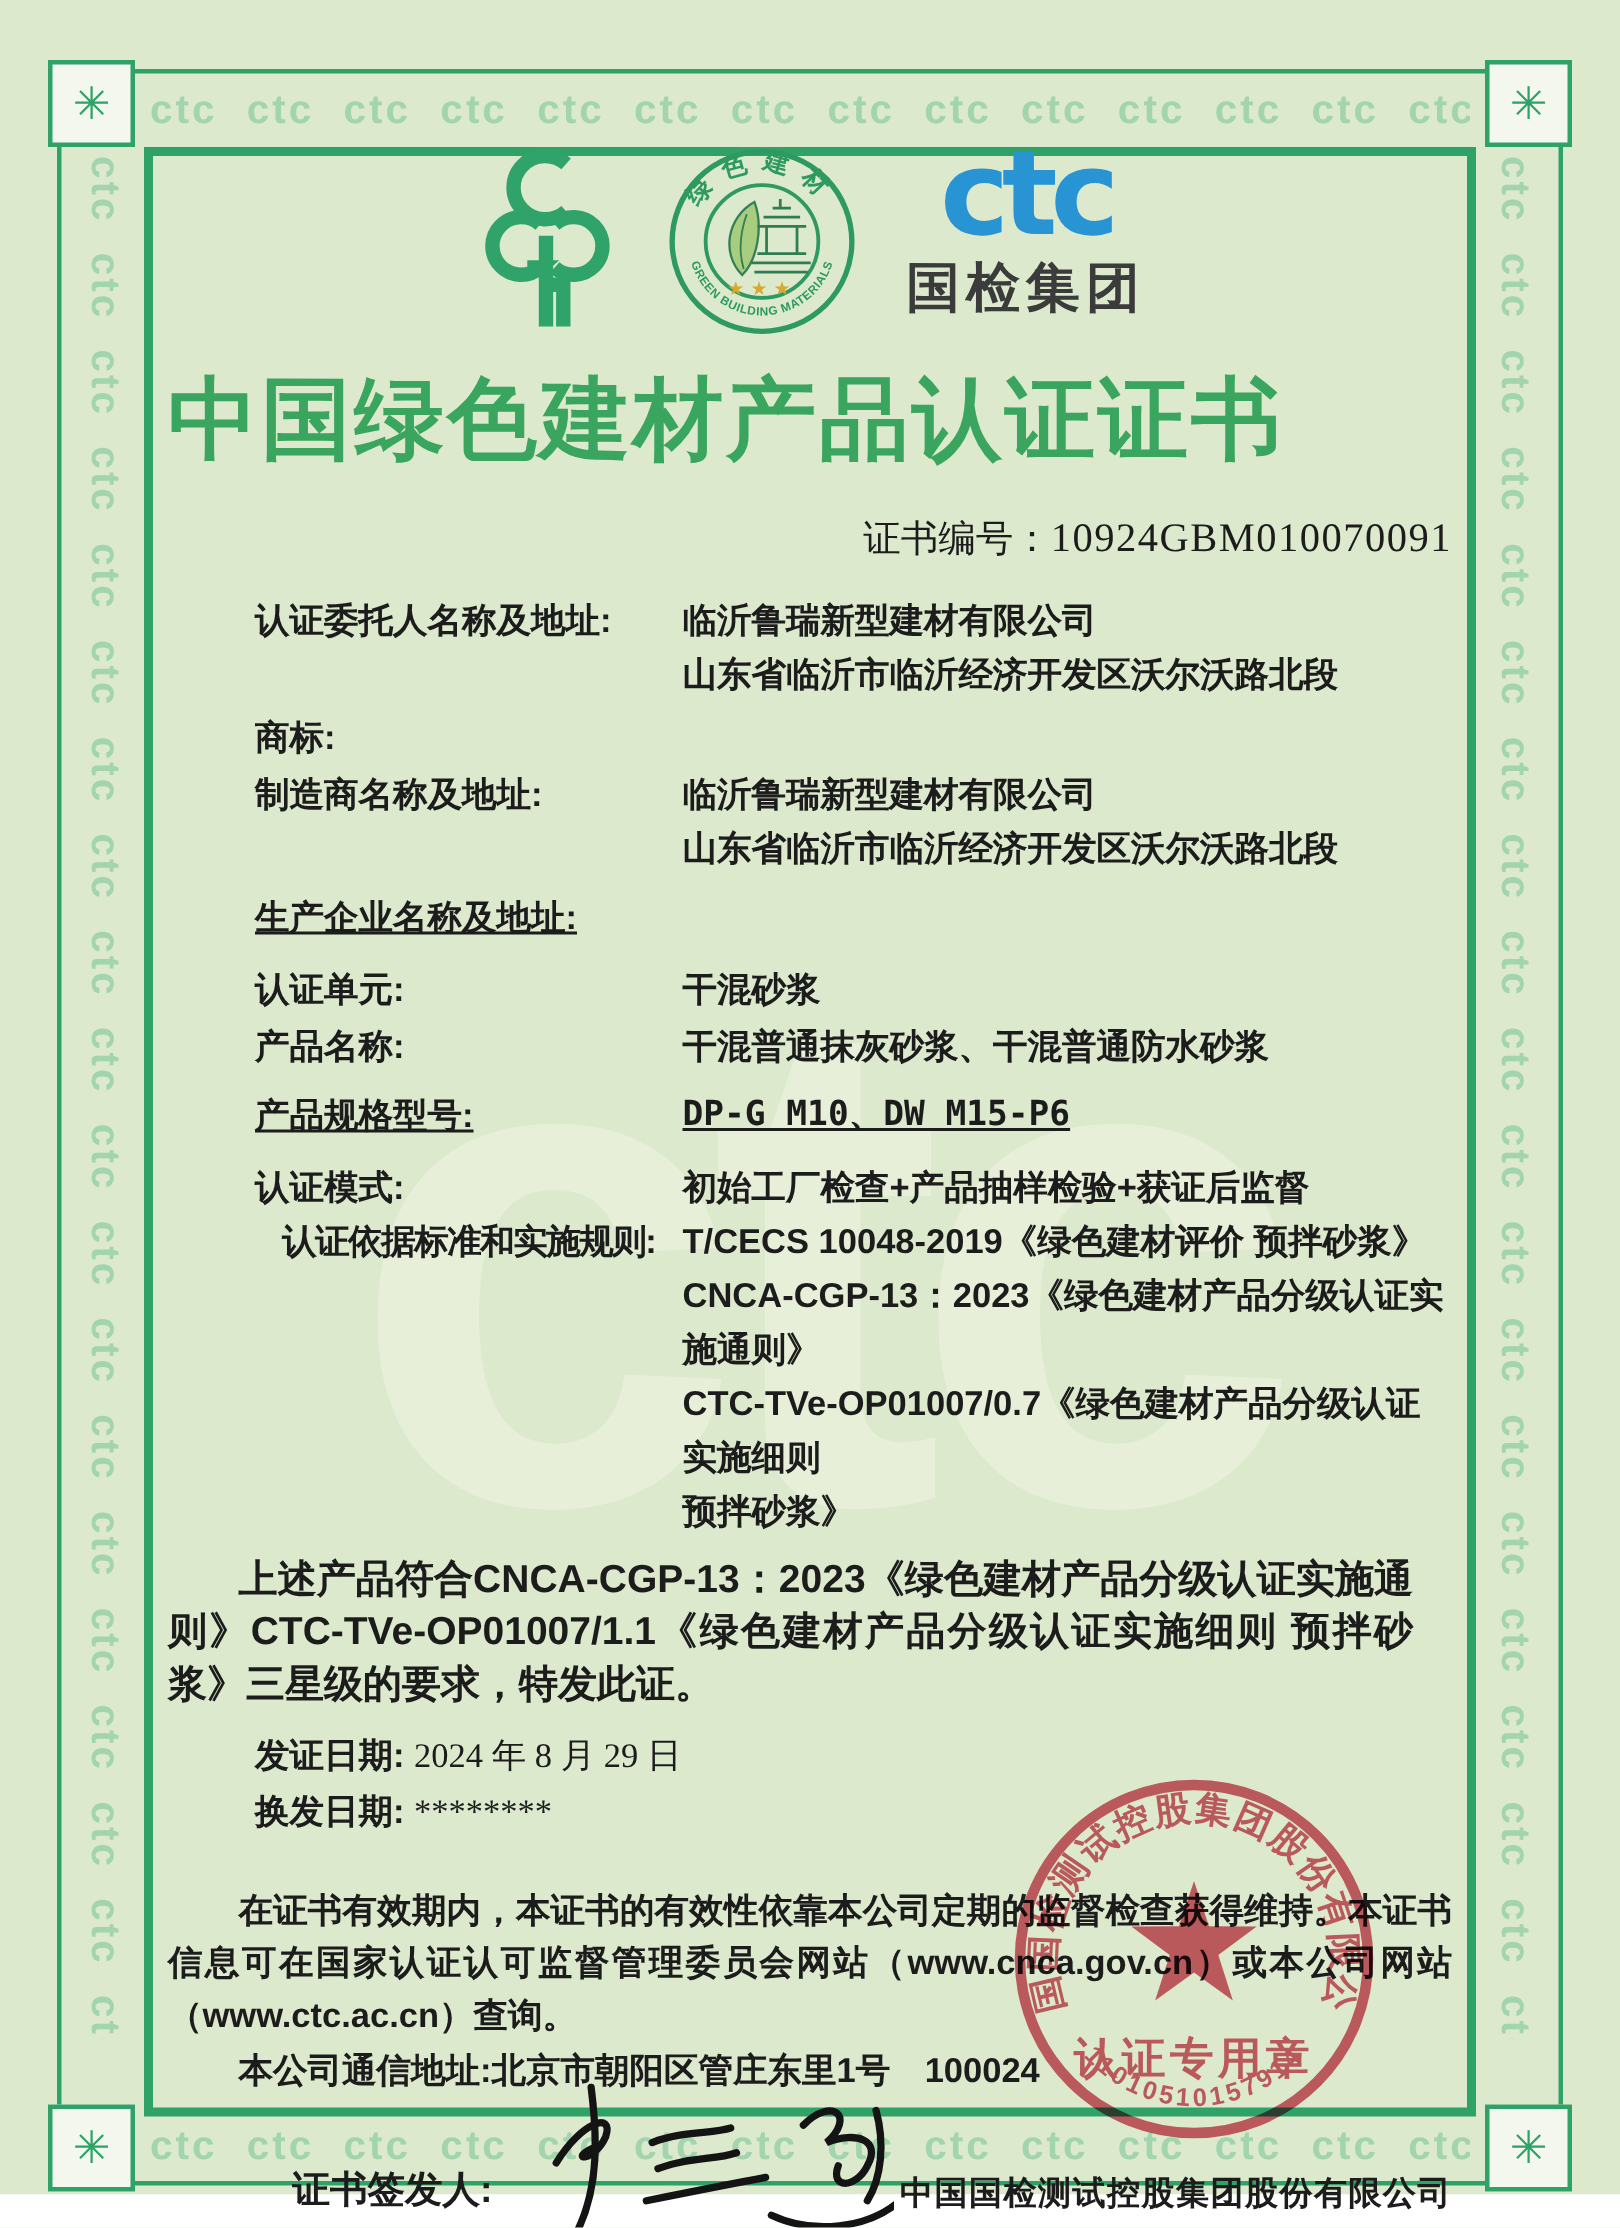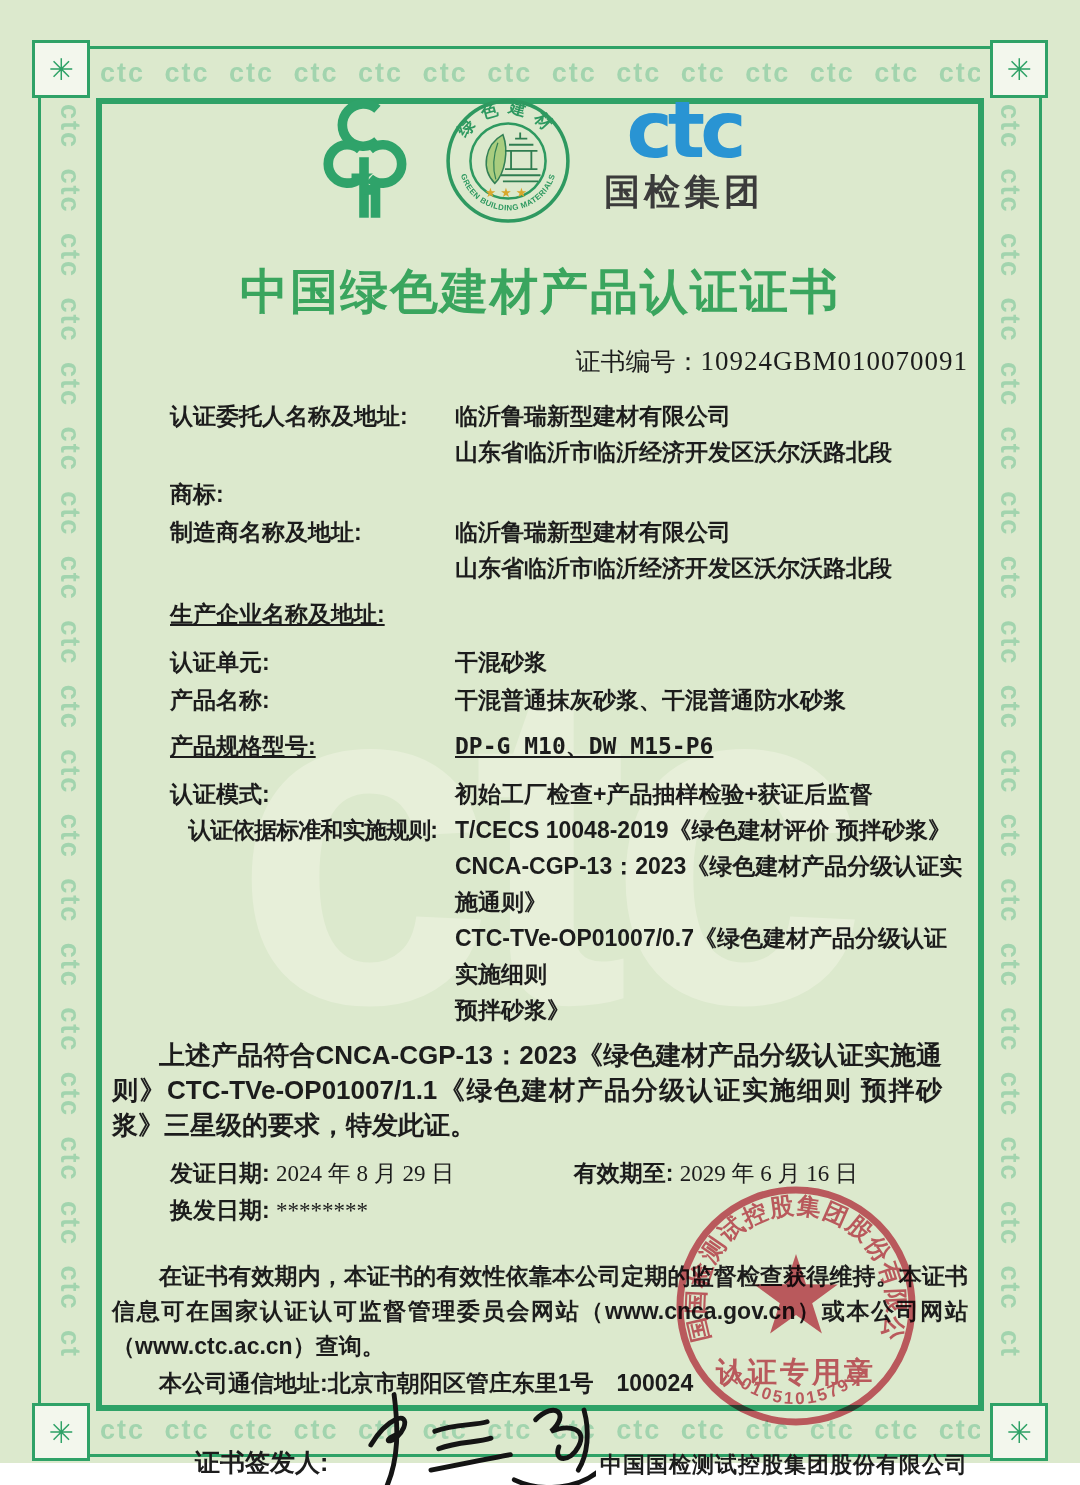--- a/index.html
+++ b/index.html
@@ -40,21 +40,21 @@
   .scan-edge{position:absolute;left:0;bottom:0;width:1080px;height:22px;background:#ffffff;}
   
   .content{position:absolute;left:112px;right:112px;top:100px;z-index:2;}
   .logos-row{display:flex;align-items:flex-start;justify-content:center;gap:30px;height:150px;margin-top:-10px;}
   .gp-logo{margin-top:2px;}
   .badge{margin-top:-4px;}
   .ctc-logo{display:flex;flex-direction:column;align-items:center;margin-top:8px;}
   .ctc-word{font-size:78px;line-height:64px;font-weight:bold;color:#2994d3;letter-spacing:-5px;
             font-family:"DejaVu Sans","Liberation Sans",sans-serif;}
   .ctc-sub{font-size:36px;font-weight:bold;color:#3b3b3b;letter-spacing:4px;margin-top:6px;}
-  .title{margin-top:20px;text-align:center;font-size:48px;font-weight:bold;color:var(--titleg);
+  .title{margin-top:0;text-align:left;font-size:60px;font-weight:bold;color:var(--titleg);
          letter-spacing:2px;white-space:nowrap;}
   .cert-line{margin-top:21px;text-align:right;font-size:25px;font-weight:normal;}
   .cert-line .num{font-family:"Liberation Serif","DejaVu Serif",serif;font-size:27px;letter-spacing:1px;}
   .fields{margin-top:20px;margin-left:58px;font-size:23px;font-weight:bold;line-height:36px;}
   .frow{display:flex;}
   .frow .lbl{width:285px;flex:0 0 285px;white-space:nowrap;}
   .frow .lbl.tight{letter-spacing:-1px;text-align:center;}
   .frow .val{flex:1;}
   .mono{font-family:"DejaVu Sans Mono","Liberation Mono",monospace;letter-spacing:0;}
   .mb6{margin-bottom:6px;} .mb2{margin-bottom:2px;}
@@ -192,23 +192,20 @@
       </div>
     </div>
 
     <div class="statement">上述产品符合CNCA-CGP-13：2023《绿色建材产品分级认证实施通则》CTC-TVe-OP01007/1.1《绿色建材产品分级认证实施细则 预拌砂浆》三星级的要求，特发此证。</div>
 
     <div class="dates">
       <div class="dates-row1">
         <div>
           <span>发证日期:</span> <span class="serif">2024 年 8 月 29 日</span>
         </div>
-        <div class="valid">
-          <span>有效期至:</span> <span class="serif">2029 年 6 月 16 日</span>
-        </div>
       </div>
       <div>
         <span>换发日期:</span> <span class="serif">********</span>
       </div>
     </div>
 
     <div class="notes">在证书有效期内，本证书的有效性依靠本公司定期的监督检查获得维持。本证书信息可在国家认证认可监督管理委员会网站（www.cnca.gov.cn）或本公司网站（www.ctc.ac.cn）查询。</div>
     <div class="notes-addr">本公司通信地址:北京市朝阳区管庄东里1号　100024</div>
 
     <div class="sign-row">

